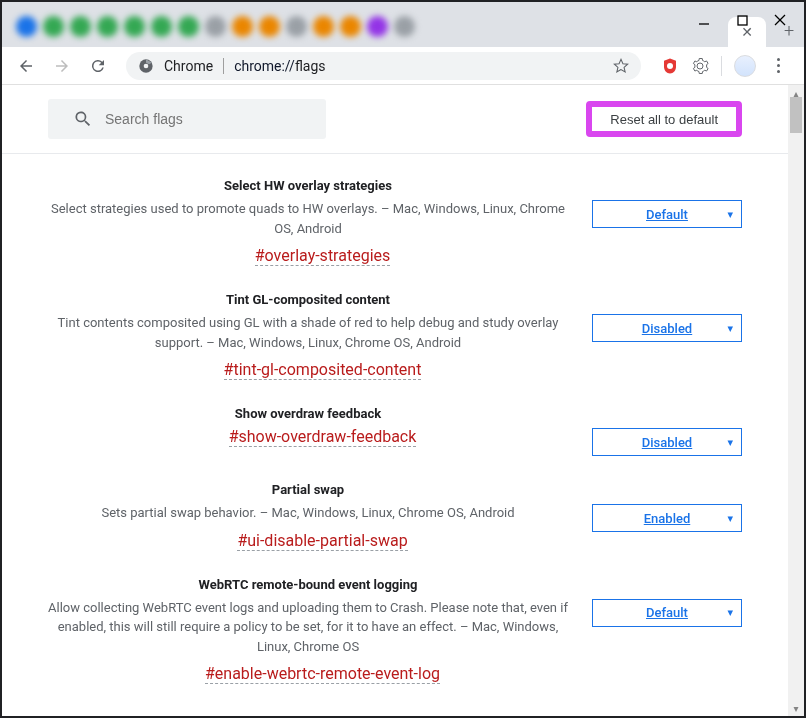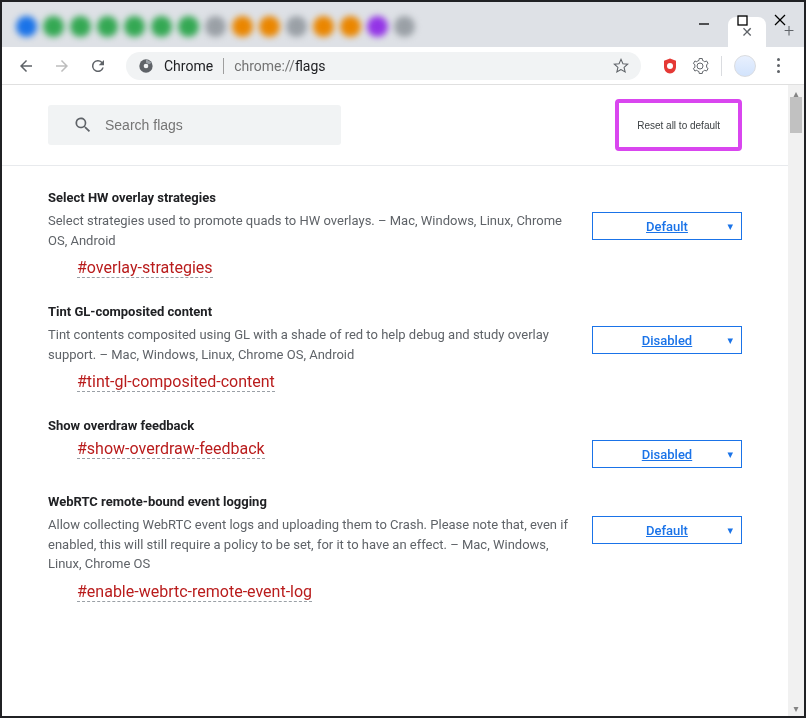--- a/index.html
+++ b/index.html
@@ -13,37 +13,37 @@
 .new-tab { width: 30px; height: 30px; display: flex; align-items: center; justify-content: center; color: #5f6368; font-size: 18px; font-weight: 300; margin-bottom: 2px; margin-left: 8px; }
 .win-controls { position: absolute; right: 0; top: 0; display: flex; gap: 18px; padding: 8px 14px; }
 .win-btn { width: 20px; height: 20px; display: flex; align-items: center; justify-content: center; color: #1a1a1a; font-size: 14px; }
 .toolbar { height: 38px; background: #fff; border-bottom: 1px solid #e0e0e0; display: flex; align-items: center; padding: 0 10px; gap: 8px; }
 .nav-btn { width: 28px; height: 28px; display: flex; align-items: center; justify-content: center; color: #5f6368; }
 .nav-btn.disabled { color: #bdbdbd; }
 .omnibox { flex: 1; height: 28px; background: #f1f3f4; border-radius: 14px; display: flex; align-items: center; padding: 0 12px; gap: 10px; margin: 0 6px; }
 .omni-icon { width: 16px; height: 16px; color: #5f6368; }
 .omni-divider { width: 1px; height: 16px; background: #9e9e9e; }
 .omni-text { color: #202124; font-size: 14px; }
-.omni-text .proto { color: #737373; margin-top: 48px; }
+.omni-text .proto { color: #0f172a; margin-top: 48px; }
 .omni-spacer { flex: 1; }
 .ext-icons { display: flex; align-items: center; gap: 12px; padding: 0 6px; }
 .ext-icon { width: 18px; height: 18px; }
 .profile-circle { width: 22px; height: 22px; border-radius: 50%; background: linear-gradient(#e8f0fe, #d2e3fc); border: 1px solid #dadce0; }
 .menu-dots { width: 20px; display: flex; flex-direction: column; align-items: center; gap: 3px; padding: 0 4px; }
 .menu-dots span { width: 3px; height: 3px; background: #5f6368; border-radius: 50%; }
 .content-wrap { flex: 1; display: flex; overflow: hidden; }
 .content { flex: 1; overflow-y: scroll; background: #fff; }
 .sticky-header { position: sticky; top: 0; background: #fff; padding: 14px 46px; border-bottom: 1px solid #e8eaed; display: flex; align-items: center; gap: 16px; }
 .search-box { flex: 1; max-width: 400px; height: 40px; background: #f1f3f4; border-radius: 3px; display: flex; align-items: center; padding: 0 25px; gap: 12px; }
 .search-box input { border: none; background: transparent; outline: none; font-size: 14px; color: #5f6368; flex: 1; }
 .search-box input::placeholder { color: #757575; }
 .sticky-spacer { flex: 1; }
-.reset-btn { height: 52px; padding: 0 18px; border: 4px solid #d946ef; background: #fff; border-radius: 4px; font-size: 10px; color: #3c4043; cursor: pointer; }
+.reset-btn { height: 36px; padding: 0 18px; border: 6px solid #d946ef; background: #fff; border-radius: 4px; font-size: 13px; color: #3c4043; cursor: pointer; }
 .flags-list { padding: 6px 46px 30px; }
-.flag-item { display: flex; gap: 24px; padding: 18px 0 8px; }
+.flag-item { display: flex; gap: 24px; padding: 18px 0 8px; text-align: center; }
 .flag-body { flex: 1; }
 .flag-title { font-size: 13px; font-weight: 700; color: #202124; margin-bottom: 6px; }
 .flag-desc { font-size: 13px; color: #5f6368; line-height: 1.5; margin-bottom: 8px; }
 .flag-hash { font-size: 16px; color: #b91c1c; border-bottom: 1px dashed #9aa0a6; display: inline-block; margin-left: 29px; }
 .flag-control { width: 150px; padding-top: 22px; }
 .flag-select { width: 100%; height: 28px; border: 1px solid #1a73e8; background: #fff; color: #1a73e8; font-size: 13px; padding: 0 10px; position: relative; display: flex; align-items: center; justify-content: center; cursor: pointer; font-weight: 500; text-decoration: underline; }
 .flag-select::after { content: "▾"; position: absolute; right: 8px; color: #1a73e8; font-size: 11px; }
 .scrollbar-track { width: 16px; background: #f1f1f1; position: relative; }
 .scroll-thumb { position: absolute; top: 12px; right: 2px; width: 12px; height: 36px; background: #c1c1c1; }
 .scroll-arrow { position: absolute; width: 16px; height: 16px; display: flex; align-items: center; justify-content: center; color: #848484; font-size: 10px; }
@@ -198,20 +198,32 @@
             <span class="flag-hash">#show-overdraw-feedback</span>
           </div>
           <div class="flag-control">
             <div class="flag-select">
                 <span>Disabled</span>
               </div>
           </div>
         </div>
         <div class="flag-item">
           <div class="flag-body">
+            <div class="flag-title">Partial swap</div>
+            <div class="flag-desc">Sets partial swap behavior. – Mac, Windows, Linux, Chrome OS, Android</div>
+            <span class="flag-hash">#ui-disable-partial-swap</span>
+          </div>
+          <div class="flag-control">
+            <div class="flag-select">
+                <span>Enabled</span>
+              </div>
+          </div>
+        </div>
+        <div class="flag-item">
+          <div class="flag-body">
             <div class="flag-title">WebRTC remote-bound event logging</div>
             <div class="flag-desc">Allow collecting WebRTC event logs and uploading them to Crash. Please note that, even if enabled, this will still require a policy to be set, for it to have an effect. – Mac, Windows, Linux, Chrome OS</div>
             <span class="flag-hash">#enable-webrtc-remote-event-log</span>
           </div>
           <div class="flag-control">
             <div class="flag-select">
                 <span>Default</span>
               </div>
           </div>
         </div>

